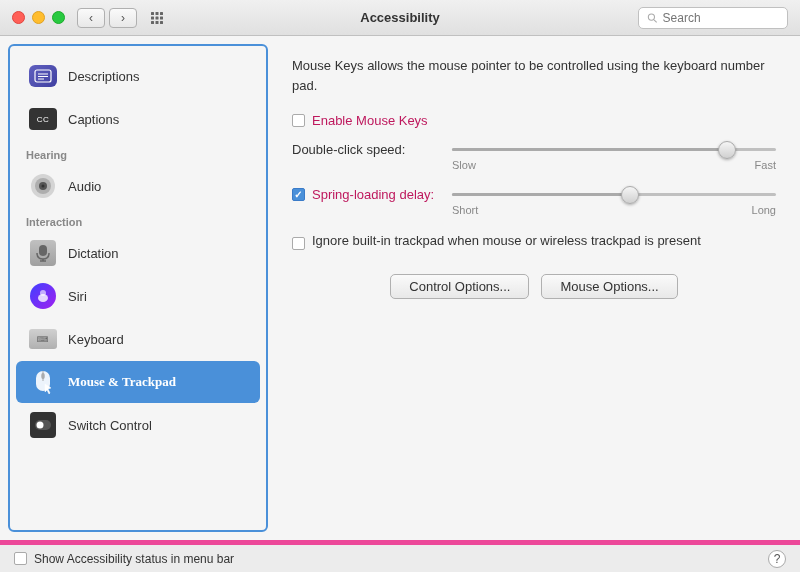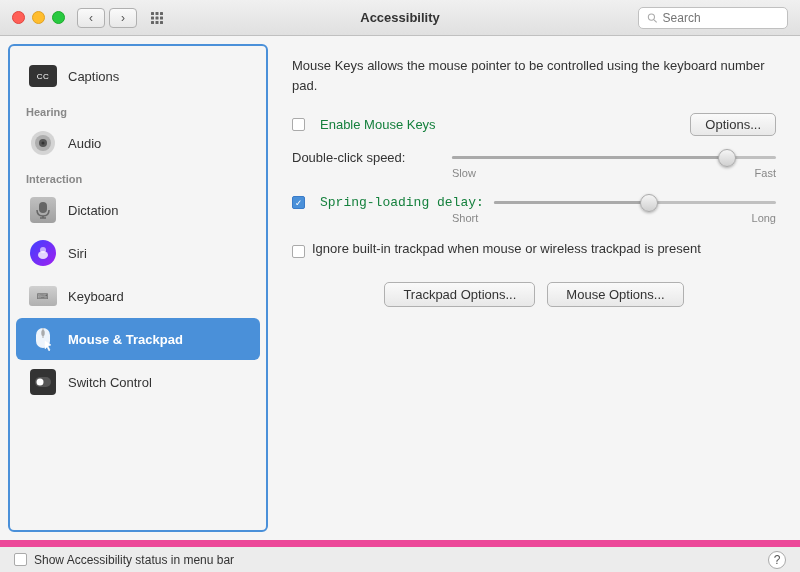--- a/index.html
+++ b/index.html
@@ -134,20 +134,21 @@
       gap: 10px;
       color: #333;
     }
     .sidebar-item.active {
       background: #4a90d9;
       color: white;
     }
     .sidebar-item.active .item-label {
       color: white;
       font-weight: 600;
+      font-family: Liberation Serif, serif;
     }
 
     .item-icon {
       width: 30px;
       height: 30px;
       display: flex;
       align-items: center;
       justify-content: center;
       flex-shrink: 0;
     }
@@ -174,23 +175,23 @@
 
     .option-row {
       display: flex;
       align-items: center;
       margin-bottom: 14px;
     }
 
     .checkbox-label {
       display: flex;
       align-items: center;
-      gap: 15px;
-      font-size: 13px;
-      color: #15803d;
+      gap: 7px;
+      font-size: 13px;
+      color: #be185d;
       cursor: pointer;
     }
 
     .checkbox {
       width: 13px;
       height: 13px;
       border: 1px solid #aaa;
       background: white;
       border-radius: 2px;
       display: flex;
@@ -308,21 +309,21 @@
       padding: 4px 18px;
       font-size: 13px;
       cursor: pointer;
       color: #333;
     }
 
     
     .bottom-bar {
       height: 32px;
       background: #ececec;
-      border-top: 7px solid #ec4899;
+      border-top: 5px solid #ec4899;
       display: flex;
       align-items: center;
       padding: 8px 14px;
       justify-content: space-between;
     }
 
     .show-status-row {
       display: flex;
       align-items: center;
       gap: 7px;
@@ -454,20 +455,33 @@
     </svg>
     <input type="text" placeholder="Search" style="">
   </div>
 </div>
 
 <div style="display:flex; flex-direction:column; height:536px;">
   <div class="main-window">
 
     <div class="sidebar">
 
+      <div class="sidebar-item">
+        <div class="item-icon">
+          <div class="icon-descriptions">
+            <svg width="18" height="14" viewBox="0 0 18 14">
+              <rect x="1" y="1" width="16" height="12" rx="2" fill="none" stroke="white" stroke-width="1.2"></rect>
+              <line x1="4" y1="5" x2="14" y2="5" stroke="white" stroke-width="1"></line>
+              <line x1="4" y1="7.5" x2="14" y2="7.5" stroke="white" stroke-width="1"></line>
+              <line x1="4" y1="10" x2="10" y2="10" stroke="white" stroke-width="1"></line>
+            </svg>
+          </div>
+        </div>
+        <span class="item-label">Descriptions</span>
+      </div>
 
       <div class="sidebar-item">
         <div class="item-icon">
           <div class="icon-captions">CC</div>
         </div>
         <span class="item-label">Captions</span>
       </div>
 
       <div class="sidebar-category">Hearing</div>
 
@@ -547,42 +561,41 @@
 
     <div class="content">
 
       <p class="content-description">Mouse Keys allows the mouse pointer to be controlled using the keyboard number pad.</p>
 
       <div class="option-row">
         <label class="checkbox-label">
           <div class="checkbox"></div>
           <span>Enable Mouse Keys</span>
         </label>
-        <button class="options-btn">Options...</button>
       </div>
 
       <div class="slider-section">
         <div class="slider-row">
           <span class="slider-label">Double-click speed:</span>
           <div class="slider-container">
             <div class="slider-track">
               <div class="slider-track-fill" style="width:85%;"></div>
               <div class="slider-thumb" style="left:calc(85% - 9px);"></div>
             </div>
           </div>
         </div>
         <div class="slider-range-labels">
           <span>Slow</span>
           <span>Fast</span>
         </div>
       </div>
 
       <div class="slider-section">
         <div class="slider-row">
-          <label class="checkbox-label" style="min-width:150px;font-family:Liberation Mono, monospace;">
+          <label class="checkbox-label" style="min-width:150px;">
             <div class="checkbox checked"></div>
             <span>Spring-loading delay:</span>
           </label>
           <div class="slider-container">
             <div class="slider-track">
               <div class="slider-track-fill" style="width:55%;"></div>
               <div class="slider-thumb" style="left:calc(55% - 9px);"></div>
             </div>
           </div>
         </div>
@@ -591,21 +604,21 @@
           <span>Long</span>
         </div>
       </div>
 
       <div class="ignore-row">
         <div class="checkbox" style="margin-top:2px;"></div>
         <span class="ignore-text">Ignore built-in trackpad when mouse or wireless trackpad is present</span>
       </div>
 
       <div class="bottom-buttons">
-        <button class="bottom-btn">Trackpad Options...</button>
+        <button class="bottom-btn">Control Options...</button>
         <button class="bottom-btn">Mouse Options...</button>
       </div>
 
     </div>
   </div>
 
   <div class="bottom-bar">
     <label class="show-status-row">
       <div class="checkbox"></div>
       <span>Show Accessibility status in menu bar</span>

